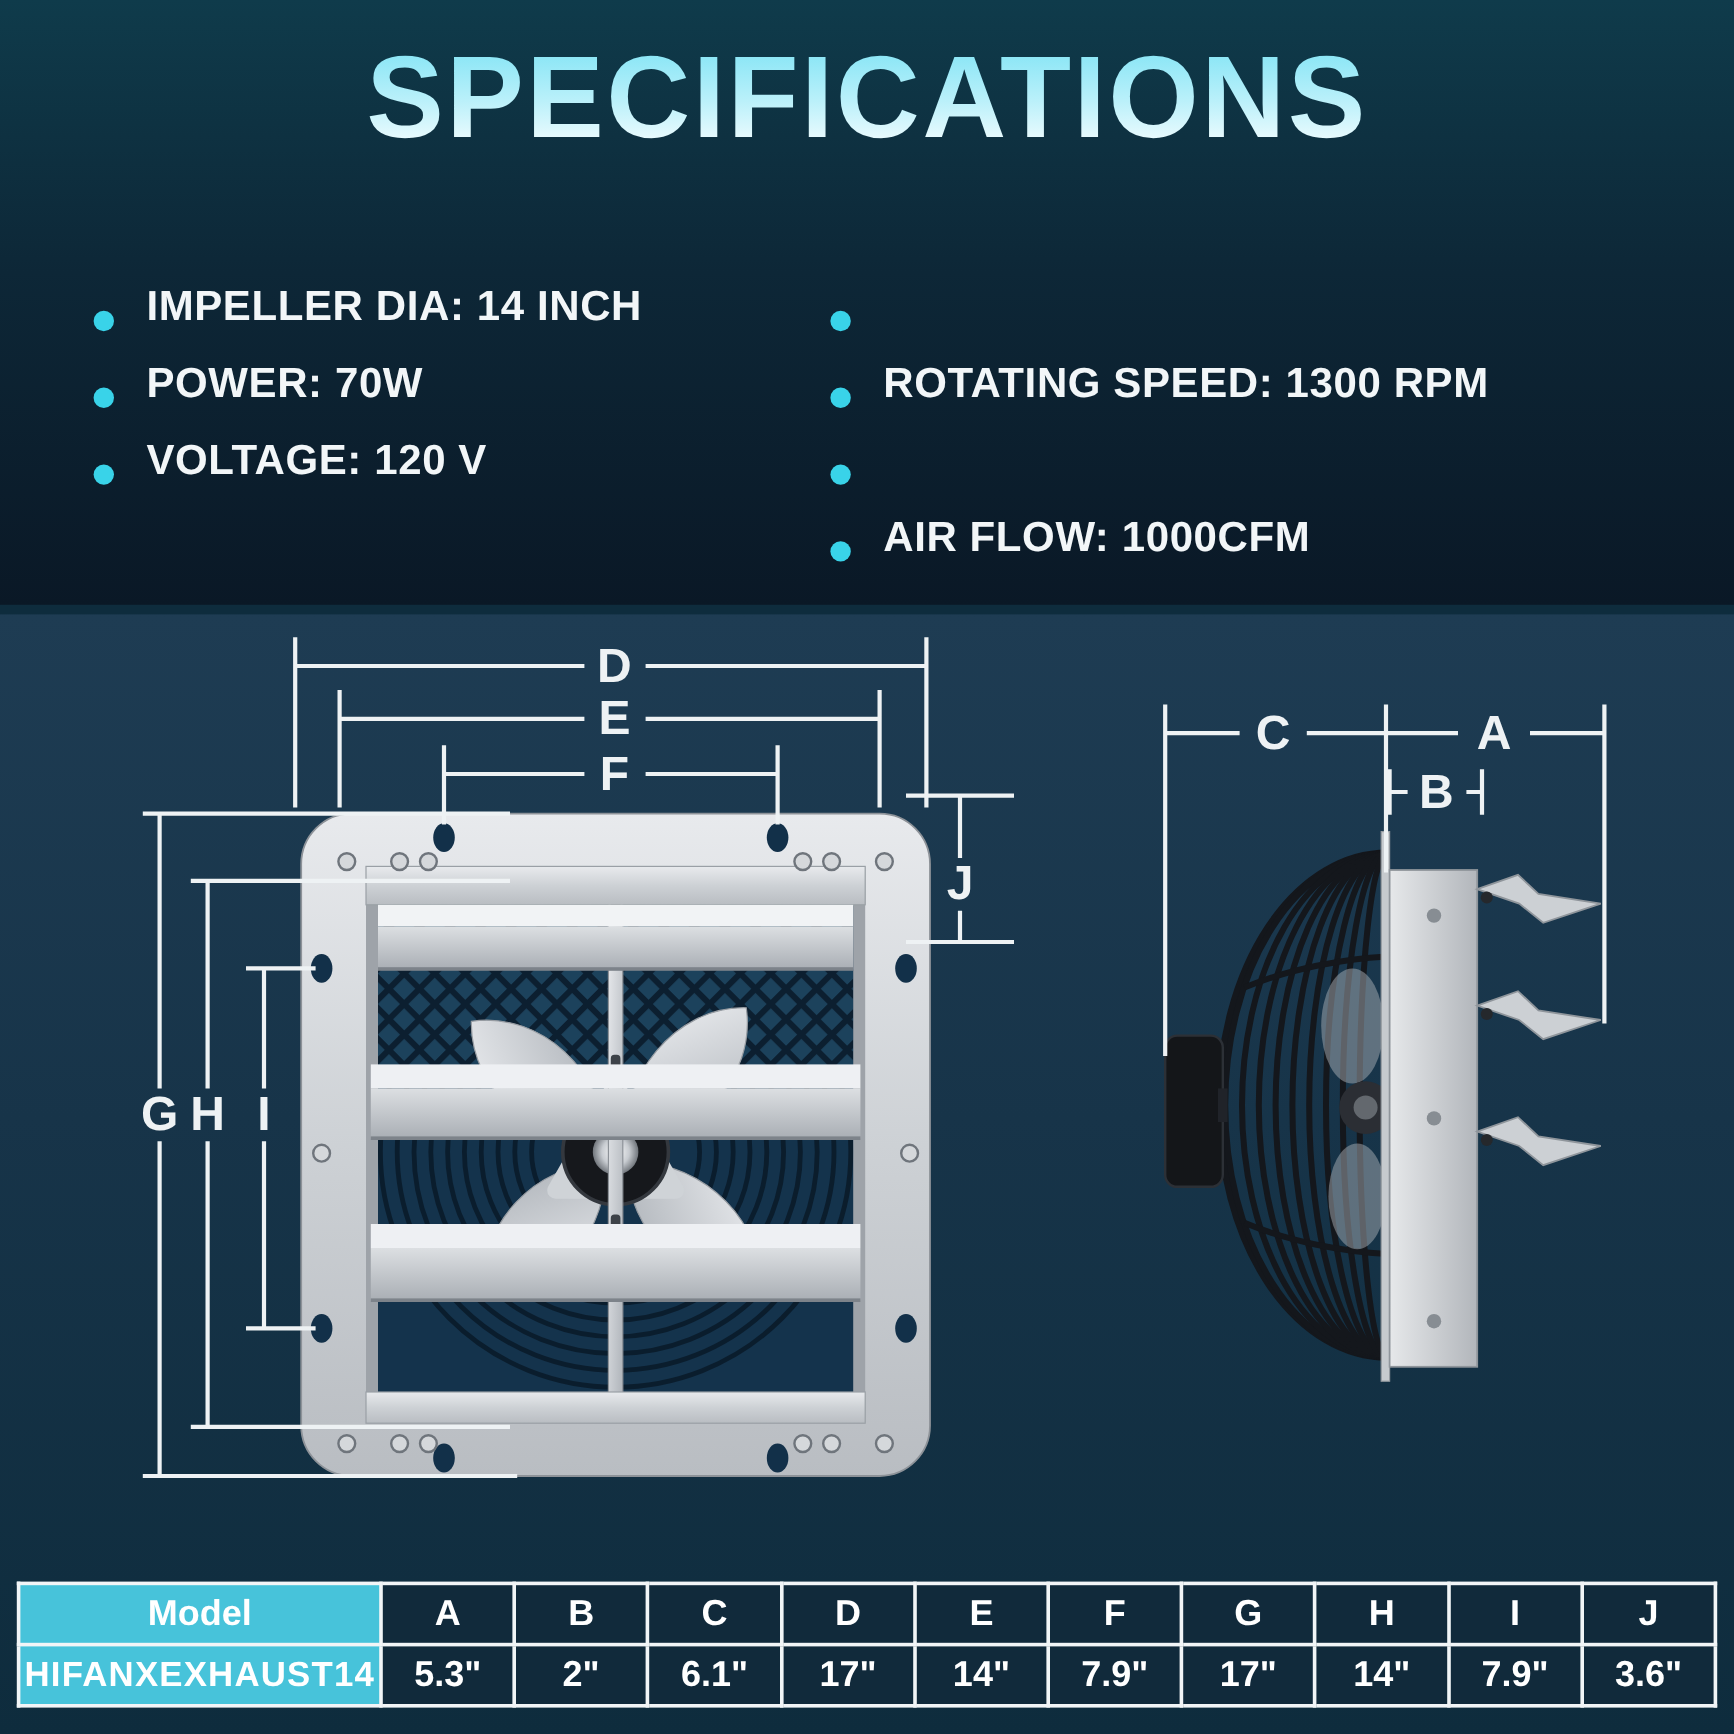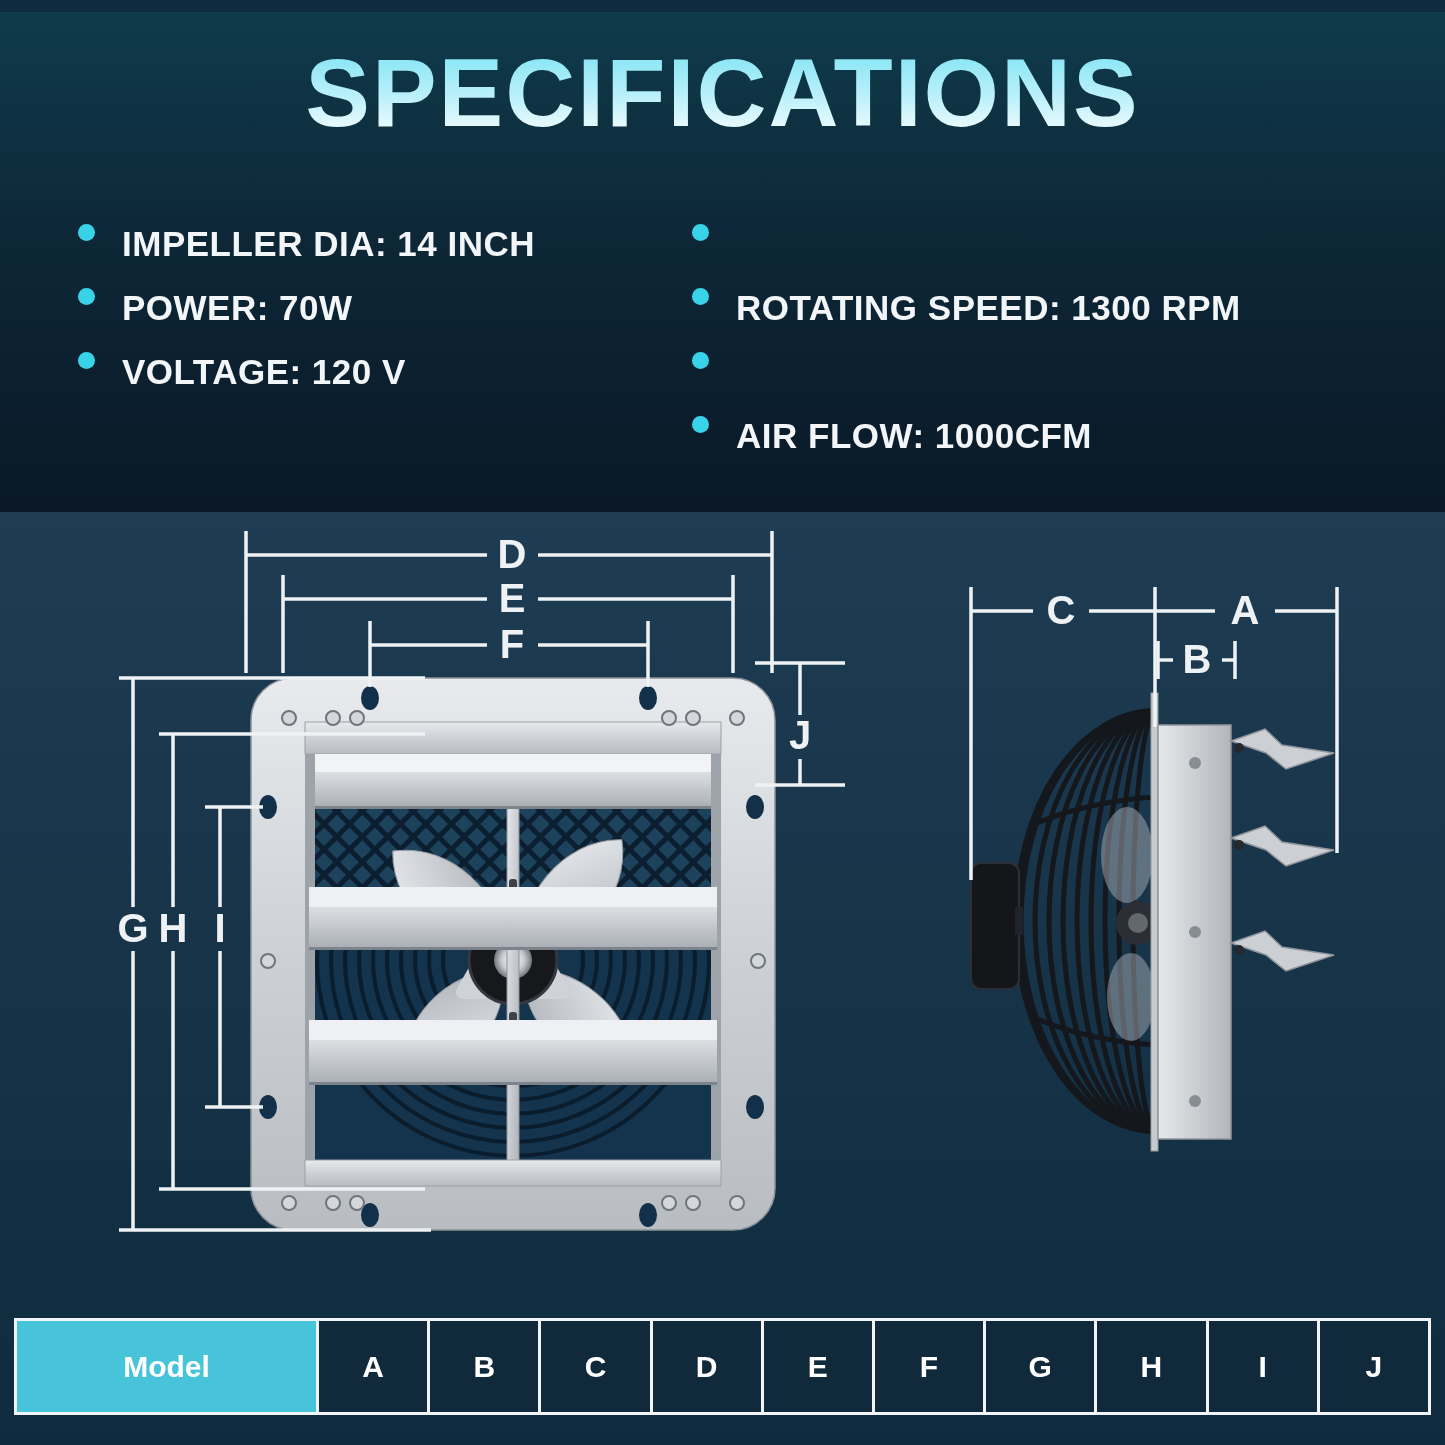--- a/index.html
+++ b/index.html
@@ -3,34 +3,34 @@
 <meta charset="utf-8">
 <style>
   html,body{margin:0;padding:0;}
   body{
     width:1445px;height:1445px;position:relative;overflow:hidden;
     background:#0e2c3d;
     font-family:"Liberation Sans",sans-serif;
   }
   
   .top-section{
-    position:absolute;left:0;top:12px;width:1445px;height:504px;
+    position:absolute;left:0;top:0;width:1445px;height:504px;
     background:linear-gradient(180deg,#0f3b4b 0%,#0d2737 45%,#0a1826 100%);
   }
   .page-title{
     position:absolute;top:30px;left:0;width:1445px;text-align:center;
     font-size:97px;font-weight:700;letter-spacing:2px;line-height:1.05;
     background:linear-gradient(180deg,#79e2f4 0%,#b9f0fa 52%,#ffffff 100%);
     -webkit-background-clip:text;background-clip:text;
     color:transparent;-webkit-text-fill-color:transparent;
   }
   .spec-col{position:absolute;top:212px;display:flex;flex-direction:column;}
   .spec-col.left{left:78px;}
   .spec-col.right{left:692px;}
-  .spec-item{height:64px;display:flex;align-items:flex-start;gap:27px;}
+  .spec-item{height:64px;display:flex;align-items:flex-end;gap:27px;}
   .spec-dot{width:17px;height:17px;border-radius:50%;background:#39d3e9;flex:0 0 aupx;}
   .spec-text{
     font-size:35px;font-weight:700;color:#f2f6f8;letter-spacing:0.5px;white-space:nowrap;
   }
   
   .bottom-section{
     position:absolute;left:0;top:512px;width:1445px;height:933px;
     background:linear-gradient(180deg,#1e3c53 0%,#173449 45%,#0e2c3d 100%);
   }
   .front-svg{position:absolute;left:95px;top:515px;width:760px;height:740px;}
@@ -308,14 +308,27 @@
       <td>B</td>
       <td>C</td>
       <td>D</td>
       <td>E</td>
       <td>F</td>
       <td>G</td>
       <td>H</td>
       <td>I</td>
       <td>J</td>
     </tr>
+    <tr>
+      <td class="cyan model-name">HIFANXEXHAUST14</td>
+      <td>5.3"</td>
+      <td>2"</td>
+      <td>6.1"</td>
+      <td>17"</td>
+      <td>14"</td>
+      <td>7.9"</td>
+      <td>17"</td>
+      <td>14"</td>
+      <td>7.9"</td>
+      <td>3.6"</td>
+    </tr>
   </tbody>
 </table>
 
 </body></html>

